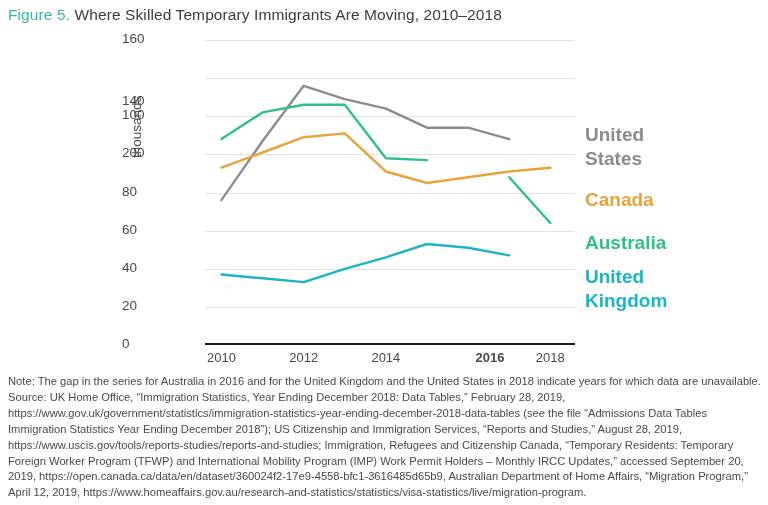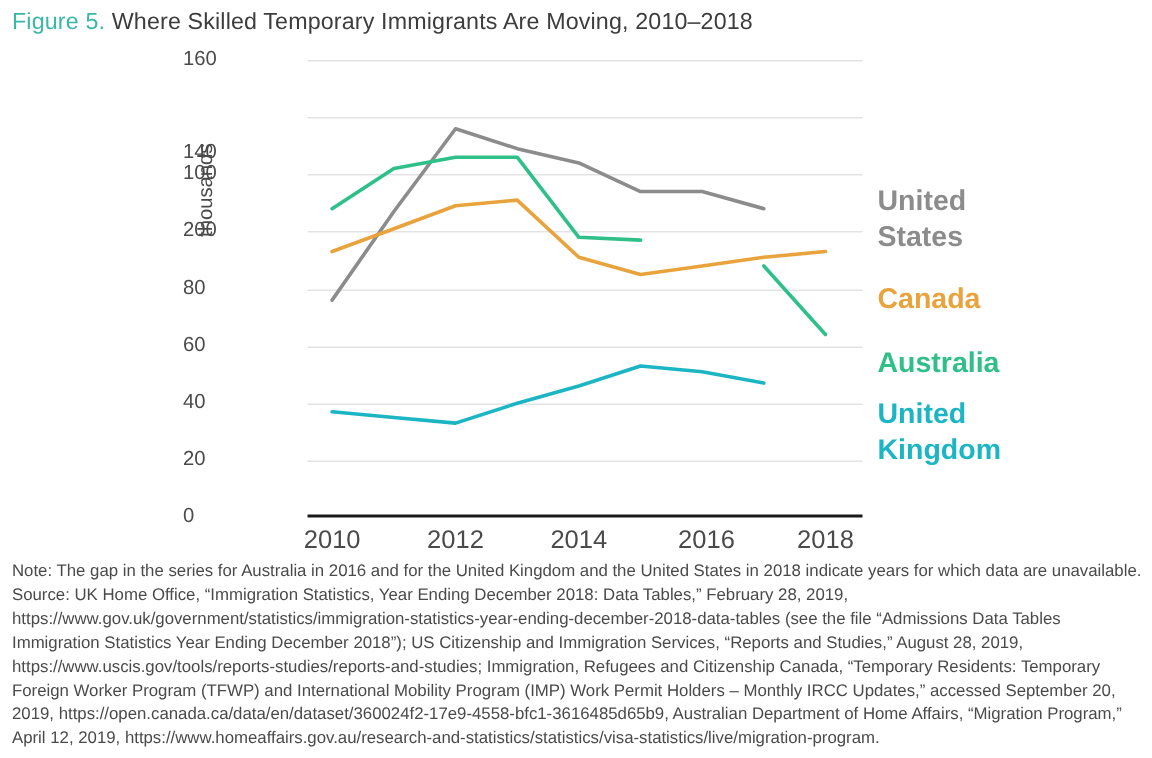--- a/index.html
+++ b/index.html
@@ -70,21 +70,21 @@
     right: 586px;
     width: 60px;
     text-align: left;
     font-size: 13.5px;
     color: #4a4a4a;
   }
   .xtick {
     position: absolute;
     width: 60px;
     text-align: center;
-    font-size: 17px;
+    font-size: 13px;
     color: #4a4a4a;
     top: 322px;
   }
   .ylabel {
     position: absolute;
     left: 129px;
     top: 130px;
     font-size: 13.5px;
     color: #4a4a4a;
     transform: rotate(-90deg);
@@ -159,21 +159,21 @@
         <div class="ytick" style="top: 155.5px;">80</div>
         <div class="ytick" style="top: 117.375px;">200</div>
         <div class="ytick" style="top: 79.25px;">100</div>
         <div class="ytick" style="top: 41.125px; margin-top: 24px;">140</div>
         <div class="ytick" style="top: 3px;">160</div>
       </div>
     <div id="ticks-x">
         <div class="xtick" style="left: 191.444px;">2010</div>
         <div class="xtick" style="left: 273.667px;">2012</div>
         <div class="xtick" style="left: 355.889px;">2014</div>
-        <div class="xtick" style="left: 441px;">2016</div>
+        <div class="xtick" style="left: 460px; font-weight: bold;">2016</div>
         <div class="xtick" style="left: 520.333px;">2018</div>
       </div>
     <div id="series-labels">
         <div class="series-label" style="color: rgb(140, 140, 140); left: 585px; top: 95px;">
           <div>United</div>
           <div>States</div>
         </div>
         <div class="series-label" style="color: rgb(232, 163, 61); left: 585px; top: 160px;">
           <div>Canada</div>
         </div>

